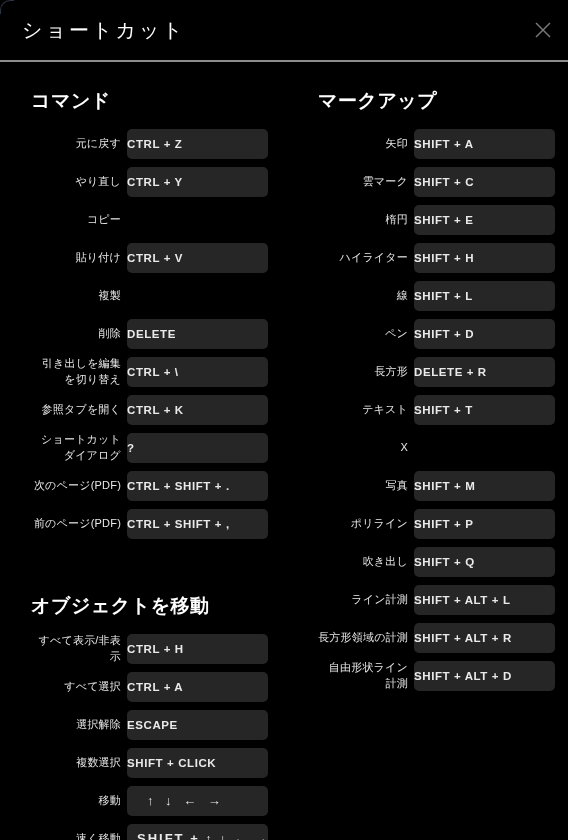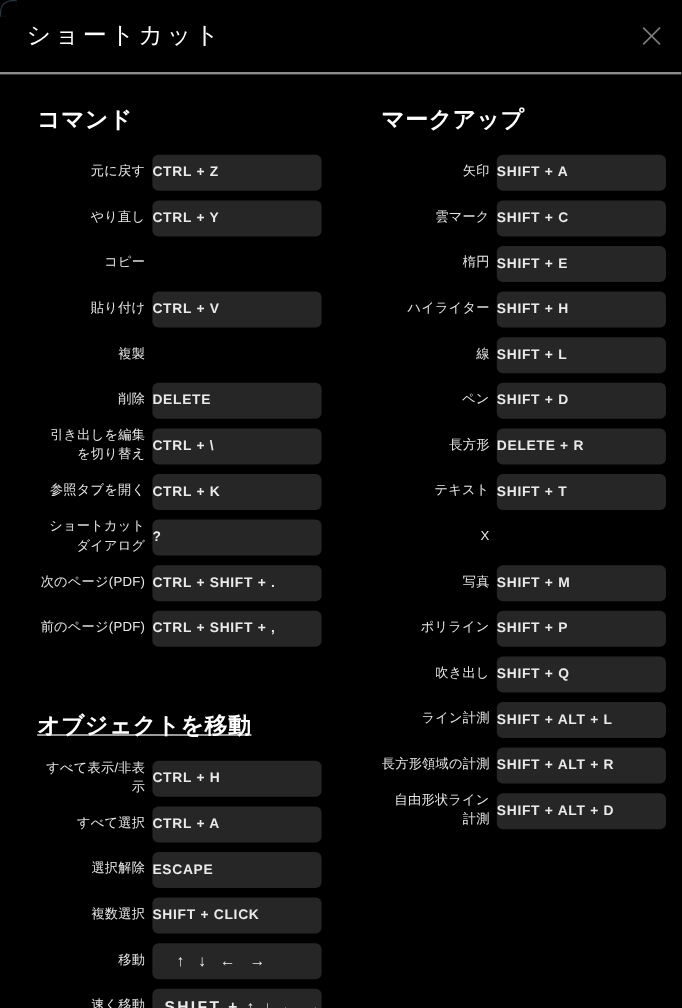--- a/index.html
+++ b/index.html
@@ -80,21 +80,21 @@
   .section-title {
     font-size: 19px;
     font-weight: bold;
     color: #ffffff;
     letter-spacing: 0.5px;
     line-height: 1.2;
   }
 
   .section-commands  { margin-top: 28px; }
   .section-markup    { margin-top: 28px; }
-  .section-move      { margin-top: 54px; text-decoration: underline; }
+  .section-move      { margin-top: 54px; }
 
   .rows { margin-top: 14px; }
 
   .row {
     display: flex;
     align-items: center;
     min-height: 34px;
     margin-bottom: 4px;
     text-align: right;
   }

